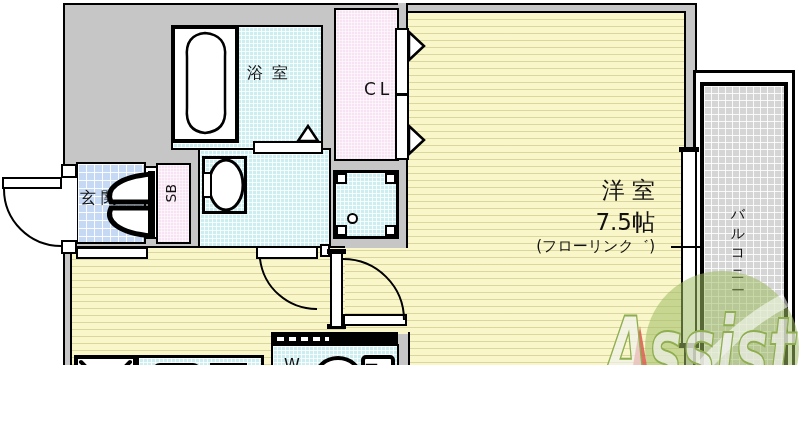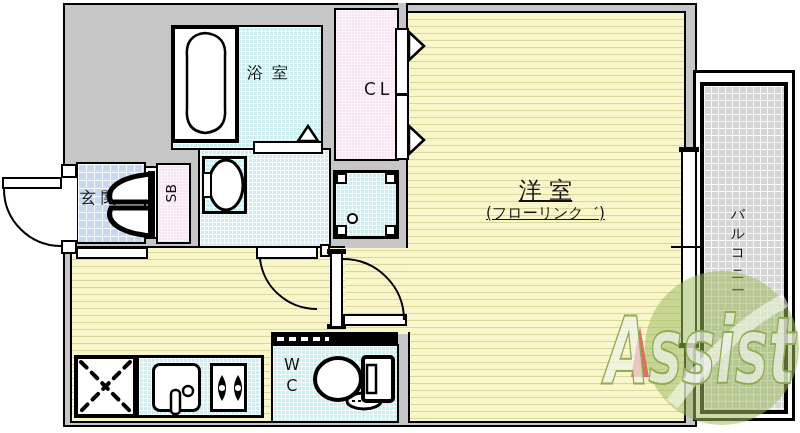--- a/index.html
+++ b/index.html
@@ -1,16 +1,16 @@
 <!DOCTYPE html>
 <html><head>
 <meta charset="utf-8">
 <style>
   html,body{margin:0;padding:0;background:#fff;}
-  #stage{position:relative;width:800px;height:433px;background:#ffffff;overflow:hidden;
+  #stage{position:relative;width:800px;height:365px;background:#ffffff;overflow:hidden;
          font-family:"DejaVu Sans","Liberation Sans",sans-serif;}
   .abs{position:absolute;box-sizing:border-box;}
   .wall{background:#c6c6c6;}
   .b2{border:2px solid #000;}
   .b3{border:3px solid #000;}
   .b4{border:4px solid #000;}
   .floor-yellow{background-color:#f9f7ca;
     background-image:repeating-linear-gradient(to bottom,transparent 0 6px,rgba(140,130,40,.28) 6px 7px);}
   .tile-cyan{background-color:#cdeef1;
     background-image:repeating-linear-gradient(to right,rgba(255,255,255,.8) 0 1px,transparent 1px 4px),
@@ -93,22 +93,23 @@
   <div class="abs whitebar" style="left:681px;top:149px;width:16px;height:198px;"></div>
   <div class="abs blackbar" style="left:679px;top:147px;width:20px;height:5px;"></div>
   <div class="abs blackbar" style="left:679px;top:343px;width:20px;height:5px;"></div>
   <div class="abs blackbar" style="left:671px;top:246px;width:30px;height:2px;"></div>
 
   <div id="labels">
     <div class="label" style="left:247px;top:64px;font-size:16px;letter-spacing:2px;">浴 室</div>
     <div class="label" style="left:352px;top:80px;font-size:17px;letter-spacing:4px;margin-left:12px;">CL</div>
     <div class="label" style="left:80px;top:189px;font-size:16px;">玄 関</div>
     <div class="label v-text" style="left:164px;top:184px;font-size:14px;transform:rotate(180deg);">SB</div>
-    <div class="label" style="left:448px;top:178px;width:195px;text-align:center;text-decoration:underline;">
+    <div class="label" style="left:460px;top:178px;width:195px;text-align:right;">
       <div style="font-size:23px;">洋 室</div>
+      <div style="font-size:23px;margin-top:7px;">7.5帖</div>
       <div style="font-size:15px;margin-top:2px;">(フローリンク゛)</div>
     </div>
     <div class="label" style="left:284px;top:354px;font-size:16px;text-align:center;line-height:21px;">
       <div>W</div>
       <div>C</div>
     </div>
     <div class="label v-text" style="left:730px;top:198px;font-size:14px;letter-spacing:5px;">バルコニー</div>
   </div>
 
   <svg width="800" height="433" viewBox="0 0 800 433" style="z-index:7;">

